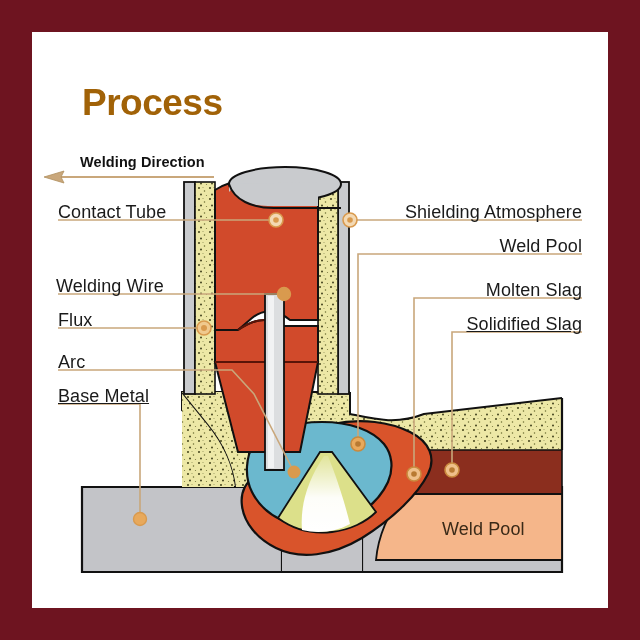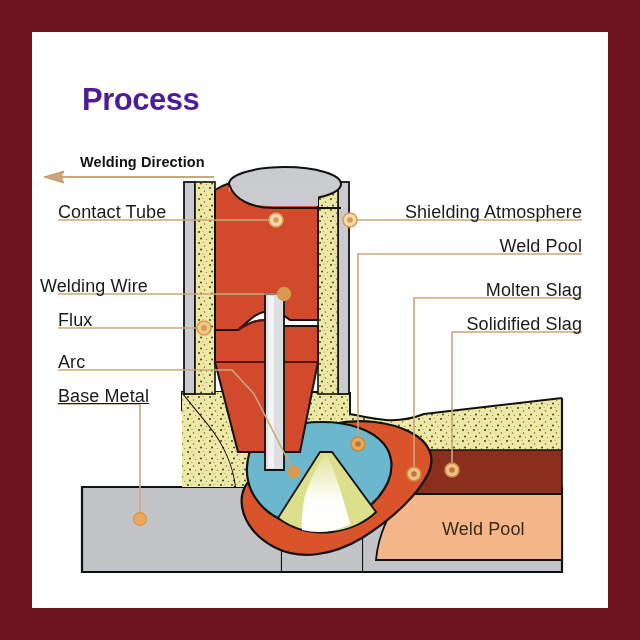--- a/index.html
+++ b/index.html
@@ -2,22 +2,22 @@
 <html><head>
 <meta charset="utf-8">
 <style>
   html,body{margin:0;padding:0;background:#fff;}
   body{width:640px;height:640px;overflow:hidden;
        font-family:"Liberation Sans","DejaVu Sans",sans-serif;}
   #frame{position:relative;width:640px;height:640px;background:#6E1420;
          box-sizing:border-box;}
   #canvas{position:absolute;left:32px;top:32px;width:576px;height:576px;
           background:#ffffff;overflow:hidden;}
-  #title{position:absolute;left:50px;top:50px;font-size:31px;font-weight:bold;
-         color:#4c1d95;letter-spacing:-0.5px;}
+  #title{position:absolute;left:50px;top:50px;font-size:37px;font-weight:bold;
+         color:#a16207;letter-spacing:-0.5px;}
   #wd-label{position:absolute;left:48px;top:122px;font-size:14.5px;
             font-weight:bold;color:#111;letter-spacing:0.1px;}
   .lbl{position:absolute;font-size:18px;color:#1a1a1a;white-space:nowrap;
        letter-spacing:0.1px;}
   .lbl.r{text-align:left;}
   svg{position:absolute;left:0;top:0;}
   #art{position:absolute;left:0;top:0;width:576px;height:576px;}
 </style>
 </head>
 <body>
@@ -180,26 +180,26 @@
         <circle cx="326" cy="412" r="7" fill="#E8A95C" stroke="#C98A3E" stroke-width="1.6"></circle>
         <circle cx="326" cy="412" r="2.8" fill="#B87A32"></circle>
         <circle cx="382" cy="442" r="7" fill="#EFC08A" stroke="#C98A3E" stroke-width="1.6"></circle>
         <circle cx="382" cy="442" r="2.8" fill="#B87A32"></circle>
         <circle cx="420" cy="438" r="7" fill="#EFC08A" stroke="#C98A3E" stroke-width="1.6"></circle>
         <circle cx="420" cy="438" r="2.8" fill="#B87A32"></circle>
       </g>
     </svg>
 
     <div class="lbl" style="left:26px;top:170px;">Contact Tube</div>
-    <div class="lbl" style="left:8px;top:244px;">Welding Wire</div>
+    <div class="lbl" style="left:24px;top:244px;">Welding Wire</div>
     <div class="lbl" style="left:26px;top:278px;">Flux</div>
     <div class="lbl" style="left:26px;top:320px;">Arc</div>
     <div class="lbl" style="left:26px;top:354px;text-decoration:underline;">Base Metal</div>
 
     <div class="lbl r" style="right:26px;top:170px;">Shielding Atmosphere</div>
     <div class="lbl r" style="right:26px;top:204px;">Weld Pool</div>
     <div class="lbl r" style="right:26px;top:248px;">Molten Slag</div>
-    <div class="lbl r" style="right:26px;top:282px;">Solidified Slag</div>
+    <div class="lbl r" style="right:26px;top:282px;text-decoration:underline;">Solidified Slag</div>
 
     <div class="lbl" style="left:410px;top:487px;color:#3a2a18;">Weld Pool</div>
 
   </div>
 </div>
 
 </body></html>

